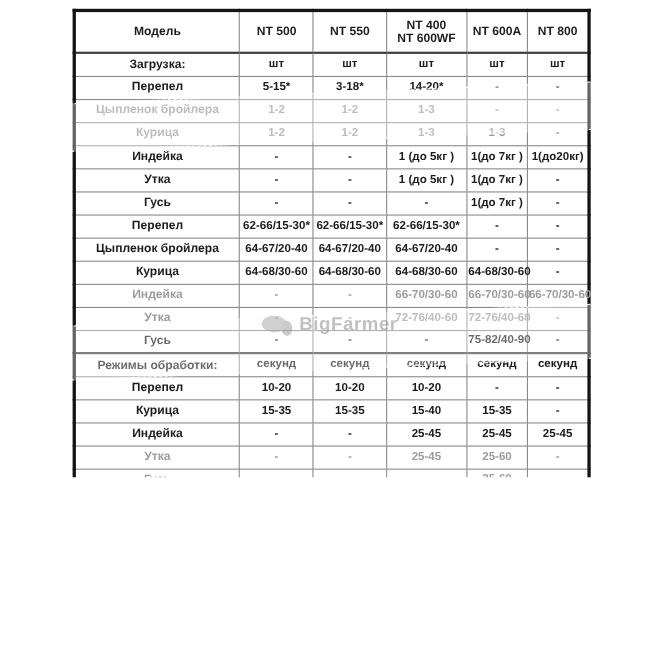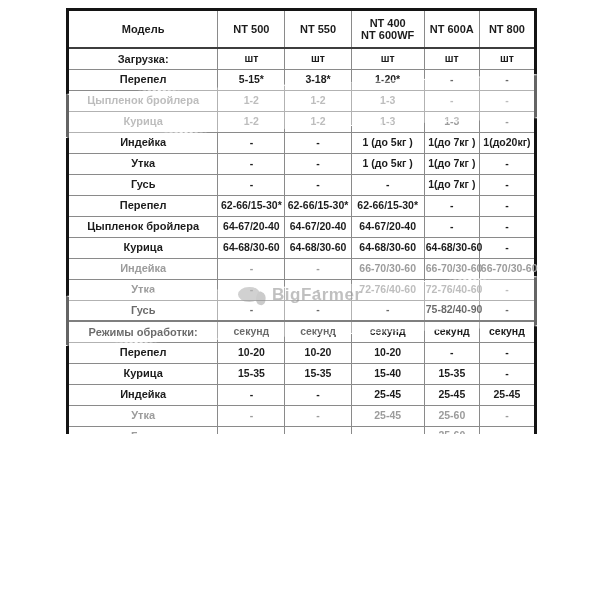--- a/index.html
+++ b/index.html
@@ -101,21 +101,21 @@
           <td>шт</td>
           <td>шт</td>
           <td>шт</td>
           <td>шт</td>
           <td>шт</td>
         </tr>
         <tr>
           <td class="label">Перепел</td>
           <td>5-15*</td>
           <td>3-18*</td>
-          <td>1-20*</td>
+          <td>14-20*</td>
           <td>-</td>
           <td>-</td>
         </tr>
         <tr class="dim">
           <td class="label">Цыпленок бройлера</td>
           <td>1-2</td>
           <td>1-2</td>
           <td>1-3</td>
           <td>-</td>
           <td>-</td>

